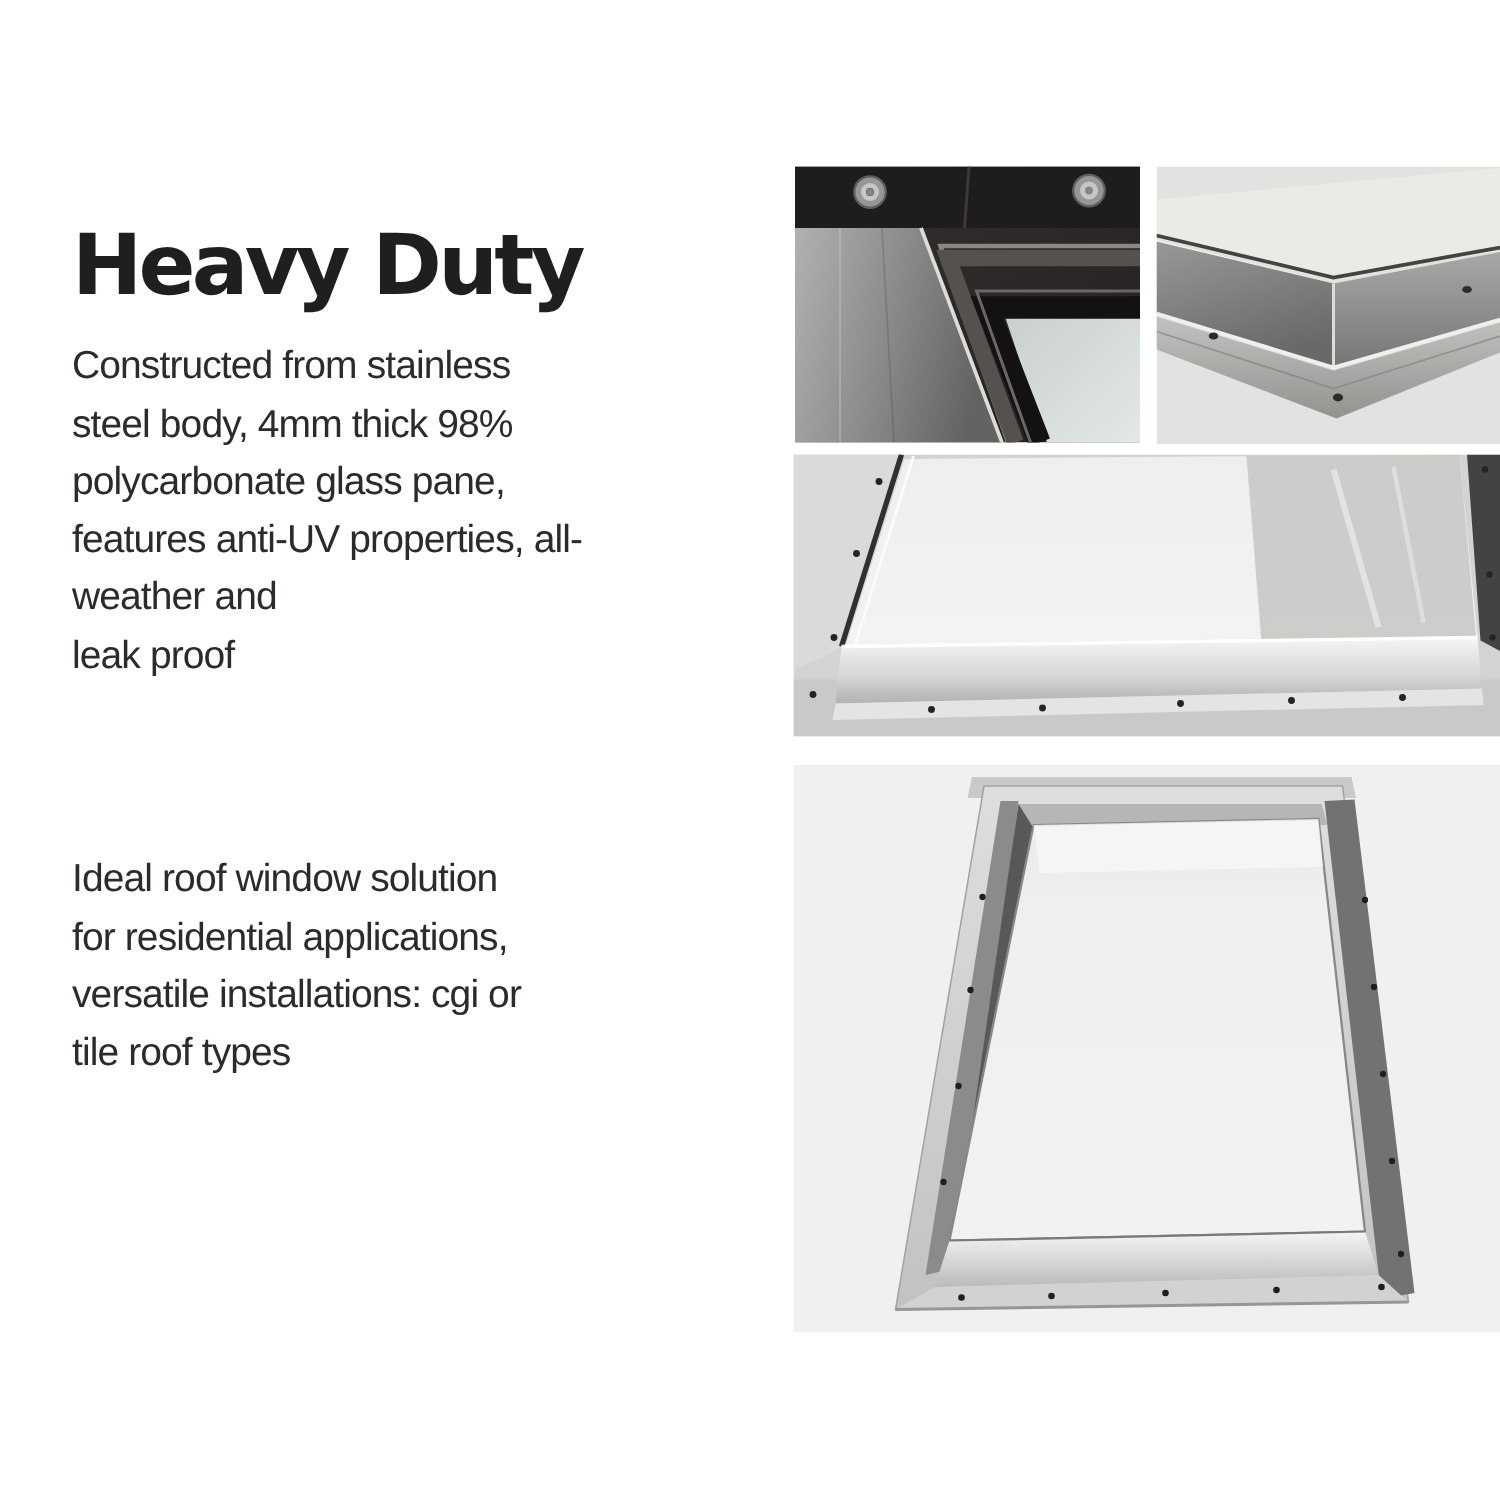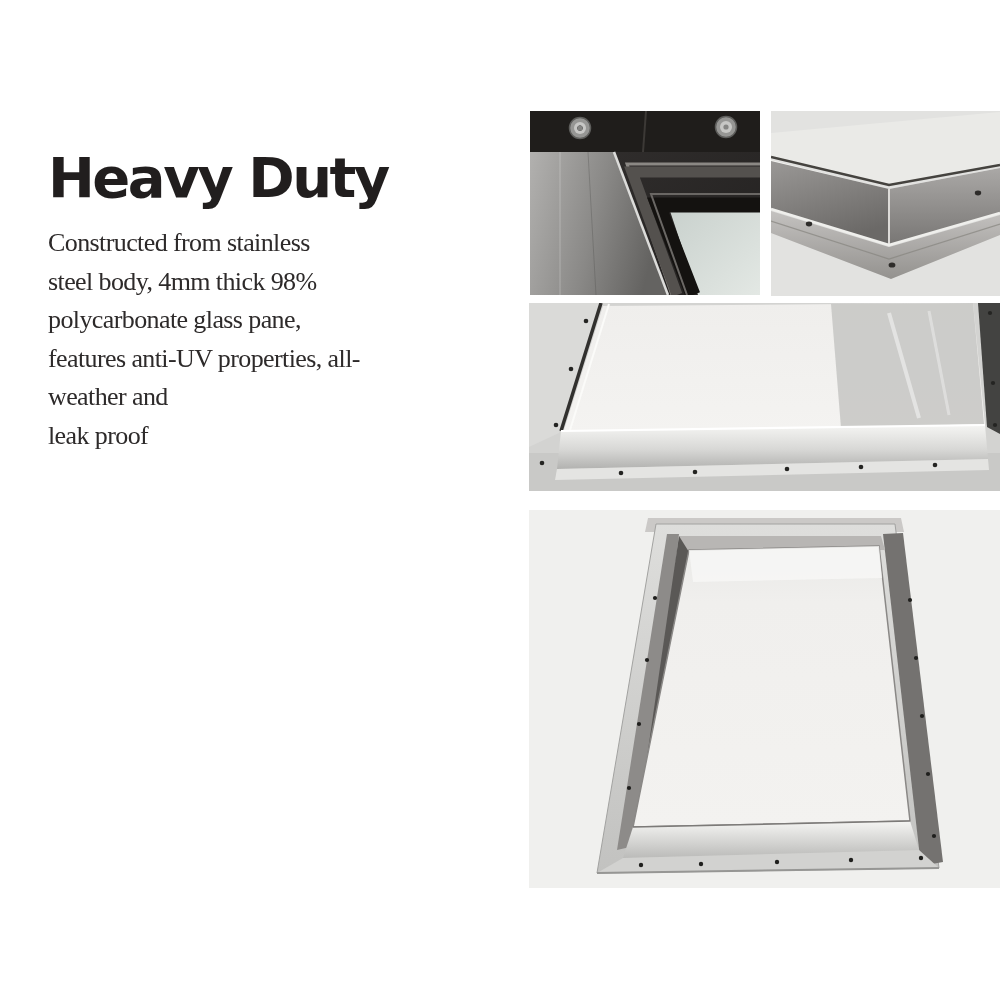--- a/index.html
+++ b/index.html
@@ -24,21 +24,21 @@
     font-weight: 700;
     font-size: 56px;
     line-height: 64px;
     letter-spacing: -2.5px;
     color: #211e1e;
     white-space: pre-line;
   }
 
   .feature-body {
     margin: 14px 0 0 0;
-    font-family: Liberation Serif, serif;
+    font-family: Liberation Sans, sans-serif;
     font-weight: 400;
     font-size: 26px;
     line-height: 38.5px;
     letter-spacing: -0.6px;
     color: #2d2a2a;
     white-space: pre-line;
   }
 
   figure.photo { position: absolute; margin: 0; padding: 0; }
   figure.photo svg { display: block; }
@@ -57,20 +57,24 @@
     <h1 class="feature-heading">Heavy Duty</h1>
     <p class="feature-body">Constructed from stainless
 steel body, 4mm thick 98%
 polycarbonate glass pane,
 features anti-UV properties, all-
 weather and
 leak proof</p>
   </section>
 
   <section class="feature sec-functionality">
+    <p class="feature-body">Ideal roof window solution
+for residential applications,
+versatile installations: cgi or
+tile roof types</p>
   </section>
 
   <figure class="photo photo-frame-corner">
     <svg width="230" height="184" viewBox="0 0 230 184" xmlns="http://www.w3.org/2000/svg">
       <defs>
         <linearGradient id="p1steel" x1="0" y1="0" x2="1" y2="0.25">
           <stop offset="0" stop-color="#b2b1af"></stop>
           <stop offset="0.55" stop-color="#8a8987"></stop>
           <stop offset="1" stop-color="#646361"></stop>
         </linearGradient>

